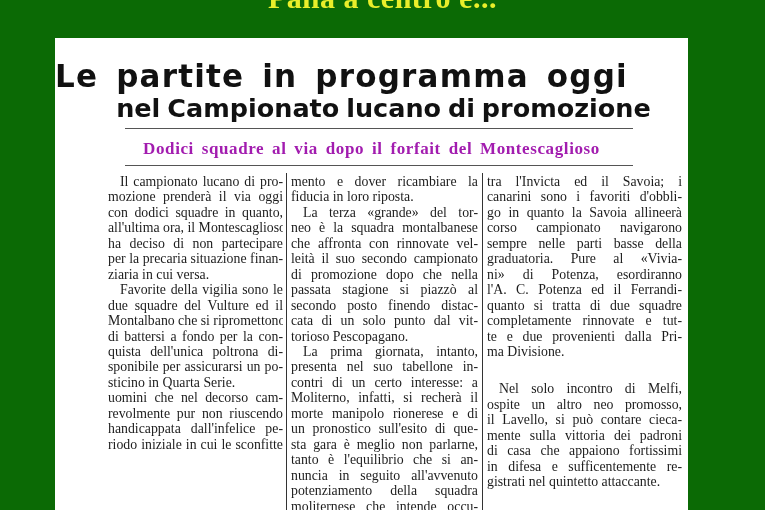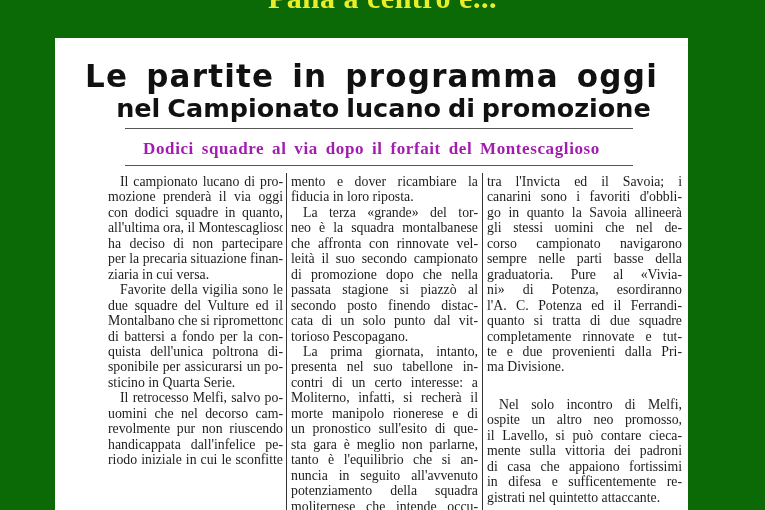--- a/index.html
+++ b/index.html
@@ -24,21 +24,21 @@
   .paper {
     position:absolute;
     left:55px; top:38px;
     width:633px; height:480px;
     background:#ffffff;
     overflow:hidden;
   }
   .headline-1 {
     position:absolute;
     left:0; width:633px; top:21px;
-    text-align:center;
+    text-align:left;
     font-family:"DejaVu Sans", sans-serif;
     font-weight:bold;
     font-size:31px;
     line-height:34px;
     color:#111;
     letter-spacing:1.2px;
     word-spacing:6px;
     transform:scaleY(1.02);
   }
   .headline-2 {
@@ -120,21 +120,20 @@
     <span class="line">ha deciso di non partecipare</span>
     <span class="line">per la precaria situazione finan-</span>
     <span class="line last">ziaria in cui versa.</span>
     <span class="line indent">Favorite della vigilia sono le</span>
     <span class="line">due squadre del Vulture ed il</span>
     <span class="line">Montalbano che si ripromettono</span>
     <span class="line">di battersi a fondo per la con-</span>
     <span class="line">quista dell'unica poltrona di-</span>
     <span class="line">sponibile per assicurarsi un po-</span>
     <span class="line last">sticino in Quarta Serie.</span>
-    <span class="line indent">Il retrocesso Melfi, salvo po-</span>
     <span class="line">uomini che nel decorso cam-</span>
     <span class="line">revolmente pur non riuscendo</span>
     <span class="line">handicappata dall'infelice pe-</span>
     <span class="line">riodo iniziale in cui le sconfitte</span>
 
   </div>
 
   <div class="col col2">
     <span class="line">mento e dover ricambiare la</span>
     <span class="line last">fiducia in loro riposta.</span>
@@ -158,21 +157,20 @@
     <span class="line">nuncia in seguito all'avvenuto</span>
     <span class="line">potenziamento della squadra</span>
     <span class="line">moliternese che intende occu-</span>
 
   </div>
 
   <div class="col col3">
     <span class="line">tra l'Invicta ed il Savoia; i</span>
     <span class="line">canarini sono i favoriti d'obbli-</span>
     <span class="line">go in quanto la Savoia allineerà</span>
-    <span class="line">gli stessi uomini che nel de-</span>
     <span class="line">corso campionato navigarono</span>
     <span class="line">sempre nelle parti basse della</span>
     <span class="line">graduatoria. Pure al «Vivia-</span>
     <span class="line">ni» di Potenza, esordiranno</span>
     <span class="line">l'A. C. Potenza ed il Ferrandi-</span>
     <span class="line">quanto si tratta di due squadre</span>
     <span class="line">completamente rinnovate e tut-</span>
     <span class="line">te e due provenienti dalla Pri-</span>
     <span class="line last" style="margin-bottom:22px;">ma Divisione.</span>
     <span class="line indent">Nel solo incontro di Melfi,</span>

